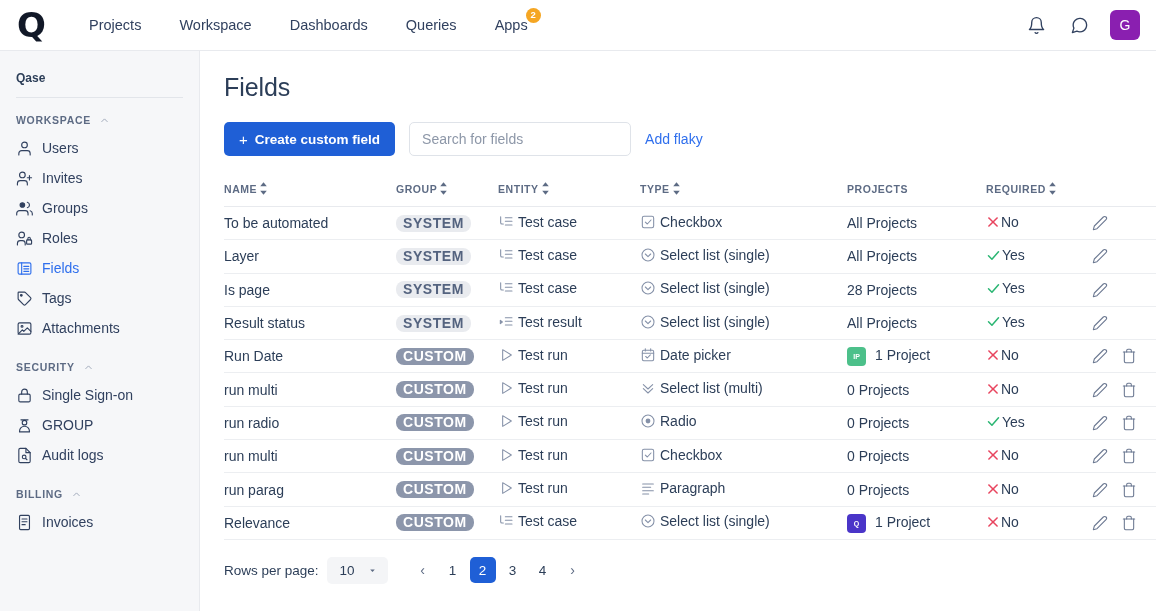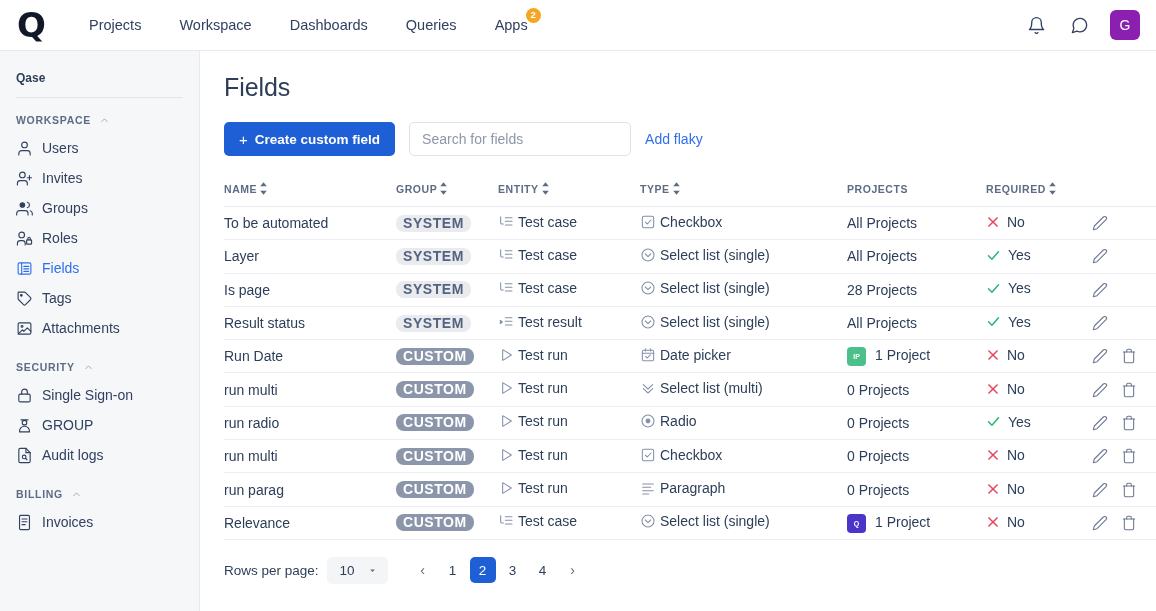--- a/index.html
+++ b/index.html
@@ -231,21 +231,21 @@
   .proj-cell { display: inline-flex; gap: 9px; }
   .proj-badge {
     width: 19px; height: 19px;
     border-radius: 4px;
     display: inline-flex; align-items: center; justify-content: center;
     color: #fff;
     font-size: 7px;
     font-weight: 700;
     flex-shrink: 0;
   }
-  .req-cell { display: inline-flex; align-items: center; gap: 7px; }
+  .req-cell { display: inline-flex; align-items: center; gap: 1px; }
   .x-mark { color: #e8455f; display: inline-flex; font-size: 14px; line-height: 1; }
   .check-mark { color: #2bb673; display: inline-flex; }
 
   .actions { display: flex; align-items: center; gap: 12px; justify-content: flex-start; }
   .act-ic { width: 17px; height: 17px; cursor: pointer; color: #6b7891; display: inline-flex; align-items: center; justify-content: center;}
 
   
   .pager {
     display: flex; align-items: center;
     margin-top: 17px;

